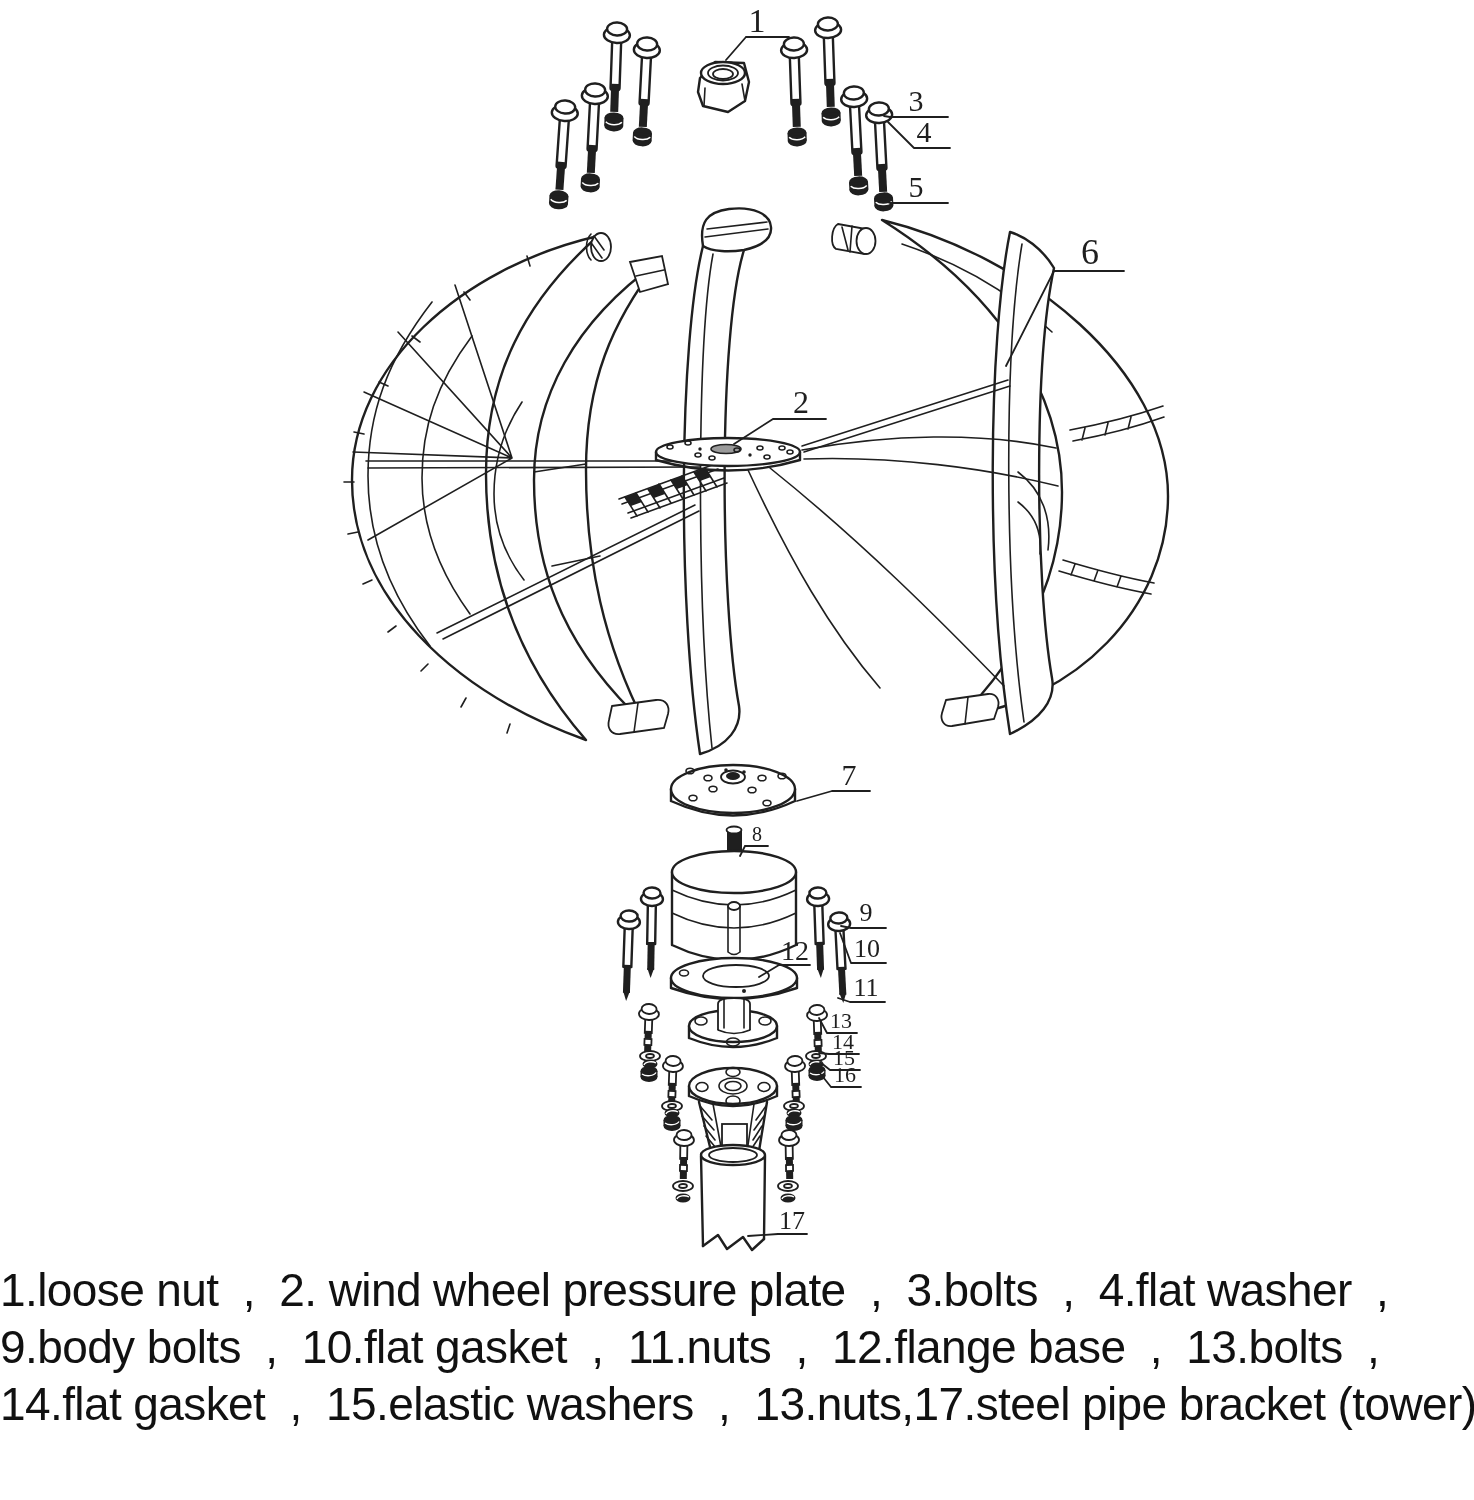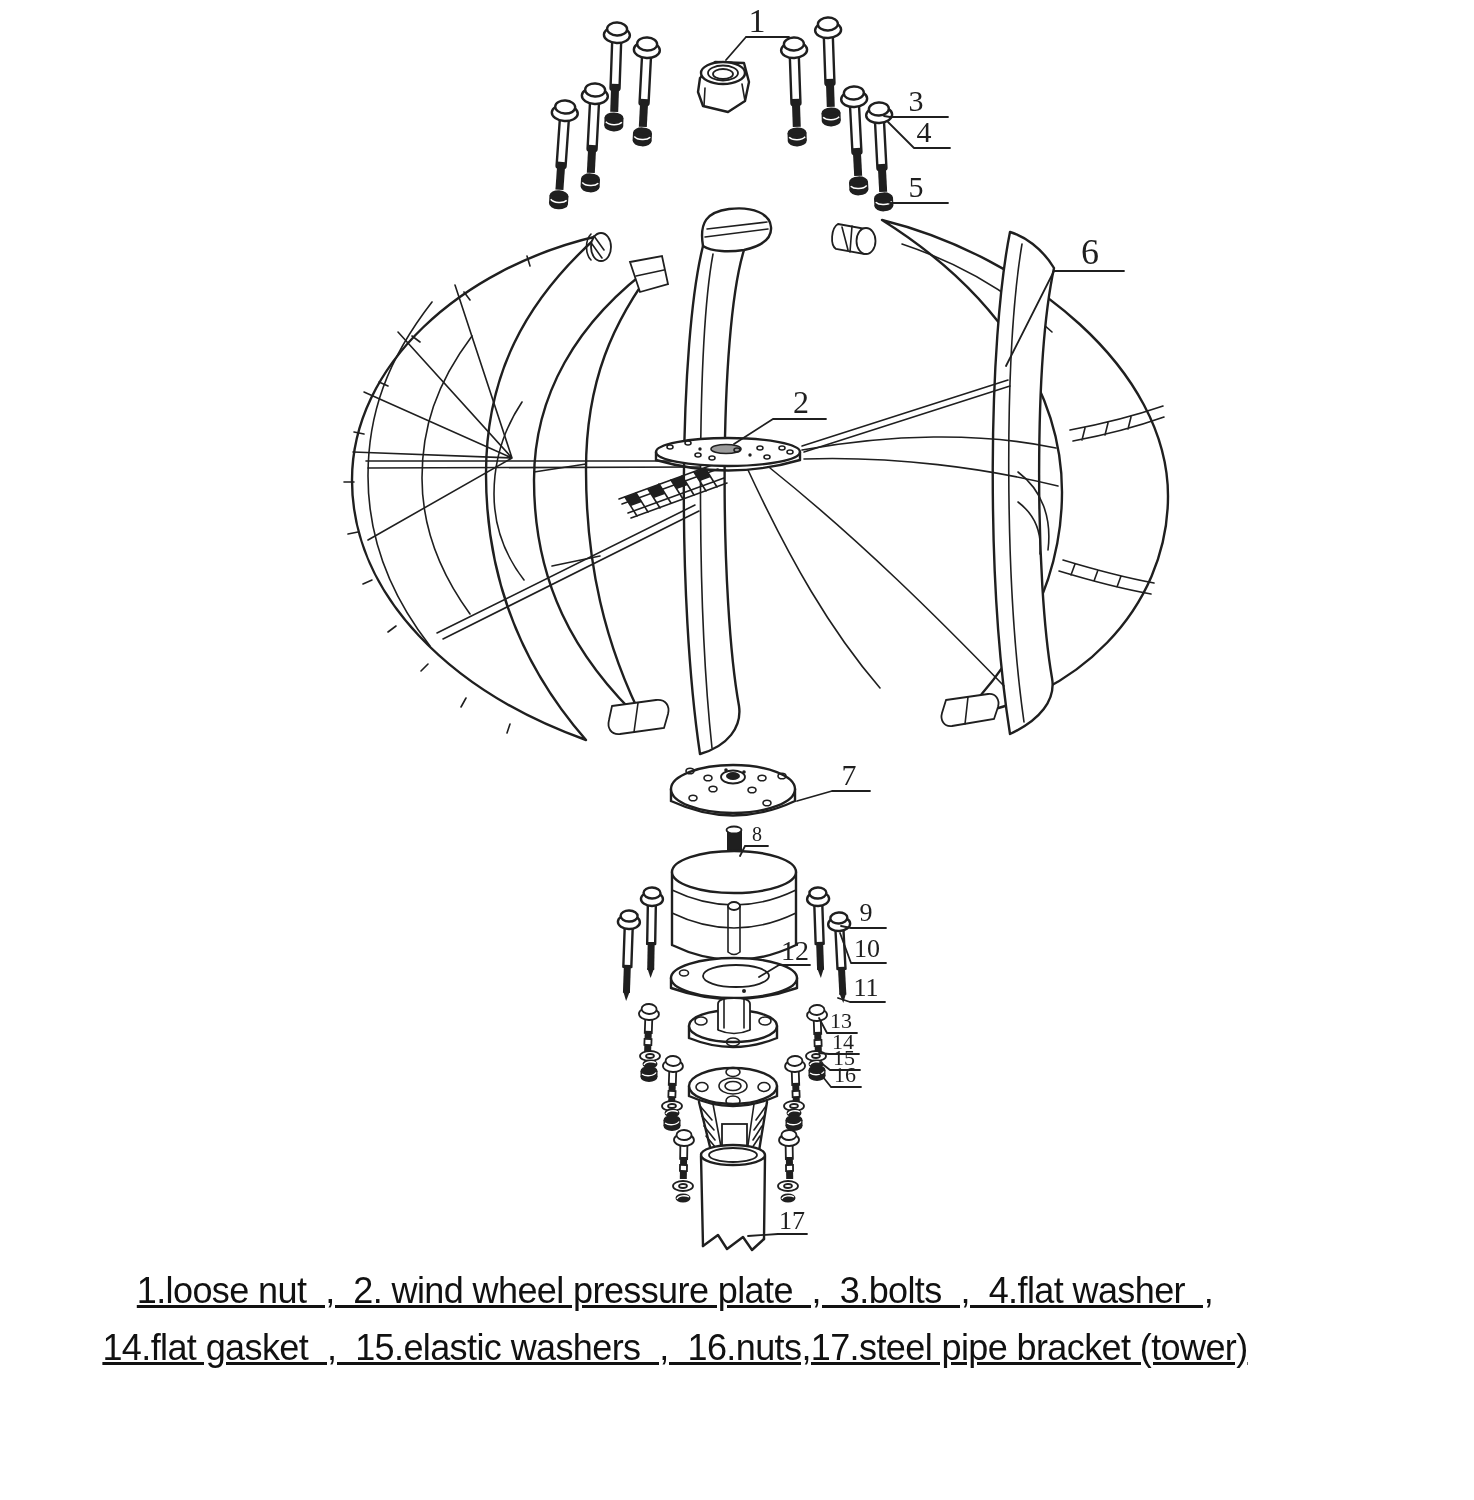--- a/index.html
+++ b/index.html
@@ -9,21 +9,21 @@
   .fig { position:absolute; left:0; top:0; }
   
   .ln { stroke:var(--ink); fill:none; stroke-width:2.4; stroke-linecap:round; stroke-linejoin:round; }
   .th { stroke:var(--ink); fill:none; stroke-width:1.6; stroke-linecap:round; }
   .fw { fill:#ffffff; stroke:var(--ink); stroke-width:2.4; stroke-linejoin:round; }
   .fw2 { fill:#ffffff; stroke:var(--ink); stroke-width:1.8; }
   .fd { fill:var(--ink); stroke:none; }
   .cl { stroke:var(--ink); fill:none; stroke-width:1.8; stroke-linecap:round; }
   .co { font-family:"Liberation Serif", serif; fill:var(--ink); text-anchor:middle; }
   .caption { position:absolute; left:0; top:1262px; width:1350px; text-align:center;
-             color:#111; font-size:36px; line-height:57px; letter-spacing:-0.6px;text-decoration:underline; }
+             color:#111; font-size:46px; line-height:57px; letter-spacing:-0.6px; }
   .caption div { white-space:pre; }
 </style>
 </head>
 <body>
 
 <div class="stage">
 
 <svg class="fig" width="1474" height="1262" viewBox="0 0 1474 1262" xmlns="http://www.w3.org/2000/svg">
 
   <defs>
@@ -362,16 +362,17 @@
     </g>
     <g>
       <path class="cl" d="M 778,1234 L 807,1234 M 778,1234 L 748,1236"></path>
       <text class="co" x="792" y="1229" font-size="26">17</text>
     </g>
   </g>
 </svg>
 
   <div class="caption">
     <div>1.loose nut  ,  2. wind wheel pressure plate  ,  3.bolts  ,  4.flat washer  ,</div>
-    <div>14.flat gasket  ,  15.elastic washers  ,  16.nuts,17.steel pipe bracket (tower)</div>
+    <div>9.body bolts  ,  10.flat gasket  ,  11.nuts  ,  12.flange base  ,  13.bolts  ,</div>
+    <div>14.flat gasket  ,  15.elastic washers  ,  13.nuts,17.steel pipe bracket (tower)</div>
   </div>
 
 </div>
 
 </body></html>

